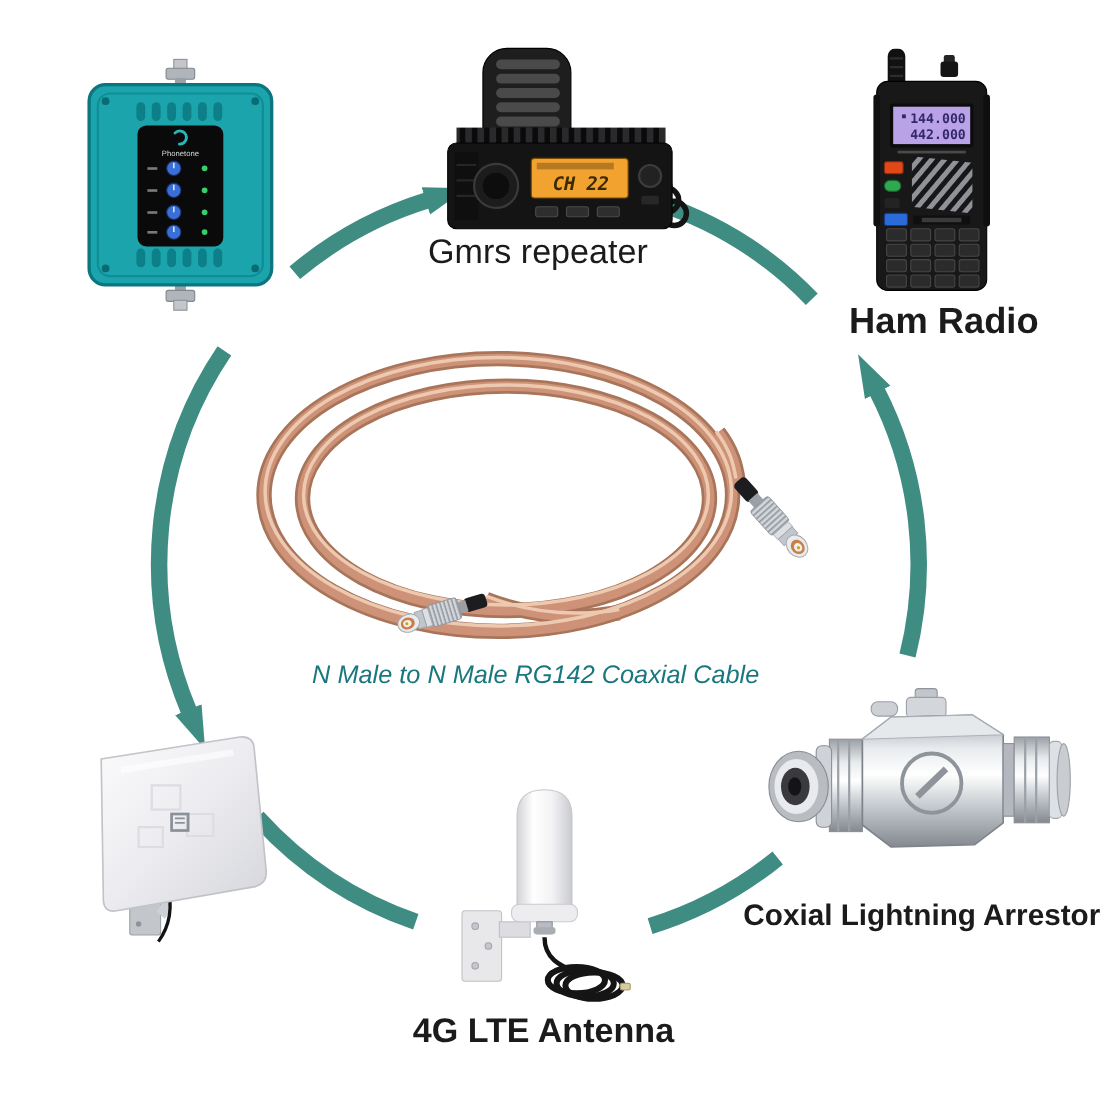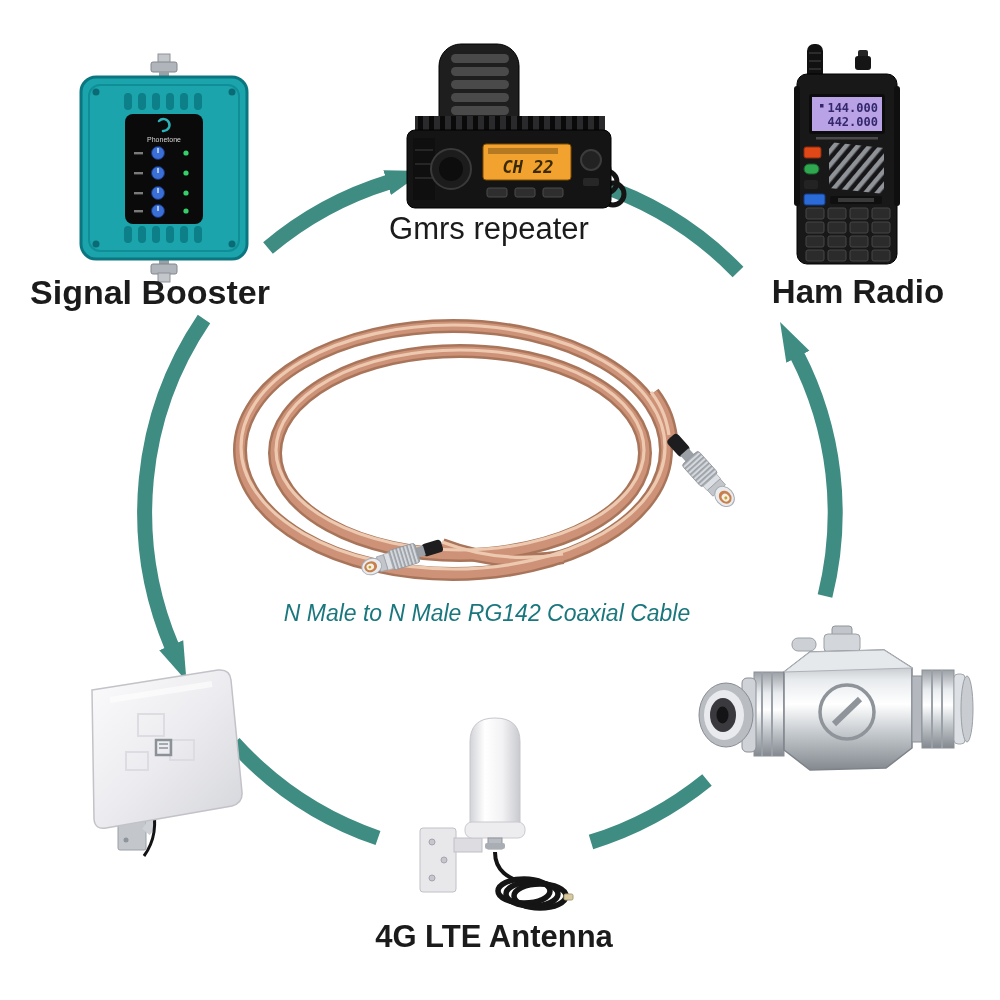--- a/index.html
+++ b/index.html
@@ -334,19 +334,19 @@
         <rect x="226" y="56" width="10" height="66" fill="#b4b8be" stroke="#8a8f96"></rect>
         <rect x="236" y="50" width="32" height="78" fill="url(#mv)" stroke="#8a8f96"></rect>
         <line x1="246" y1="50" x2="246" y2="128" stroke="#9aa0a7" stroke-width="2"></line>
         <line x1="256" y1="50" x2="256" y2="128" stroke="#9aa0a7" stroke-width="2"></line>
         <rect x="268" y="54" width="11" height="70" rx="4" fill="#dde0e4" stroke="#a3a8ae"></rect>
         <ellipse cx="281" cy="89" rx="6" ry="33" fill="#c9cdd2" stroke="#9aa0a6"></ellipse>
       </g>
     </svg>
   </div>
 
-  <div class="lbl" id="lbl-booster">Signal Booster</div>
   <div class="lbl" id="lbl-gmrs">Gmrs repeater</div>
   <div class="lbl" id="lbl-ham">Ham Radio</div>
   <div class="lbl" id="caption">N Male to N Male RG142 Coaxial Cable</div>
   <div class="lbl" id="lbl-lte">4G LTE Antenna</div>
+  <div class="lbl" id="lbl-arrestor">Coxial Lightning Arrestor</div>
 
 </div>
 
 </body></html>

